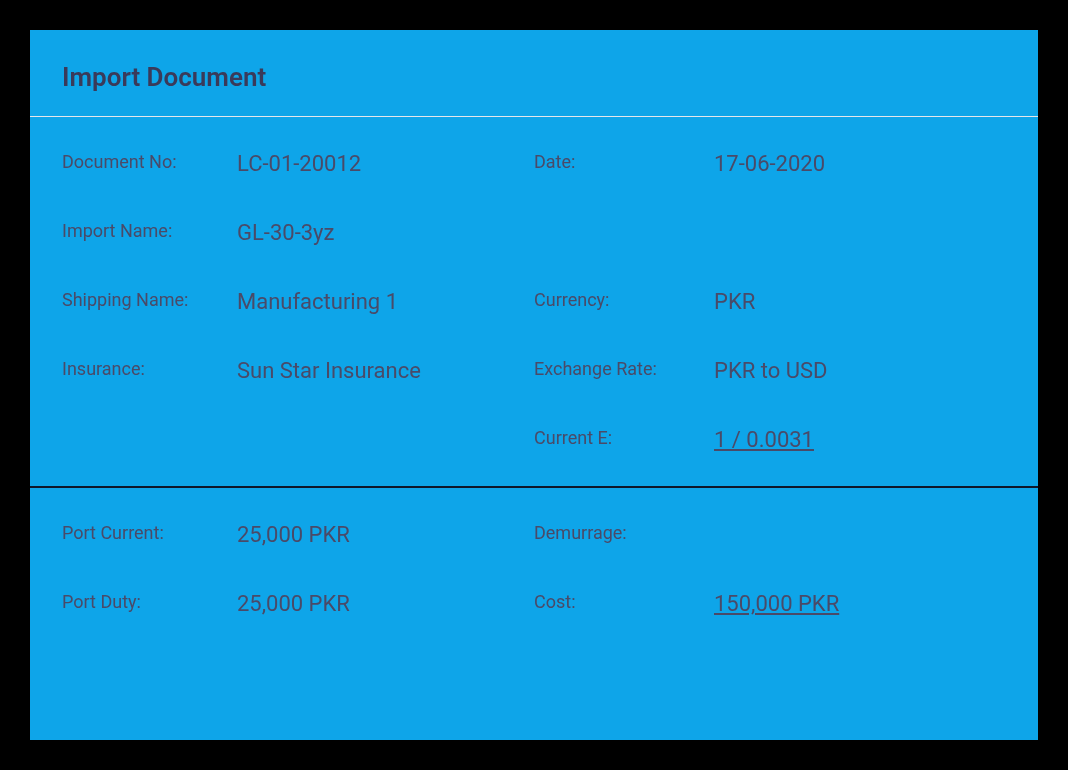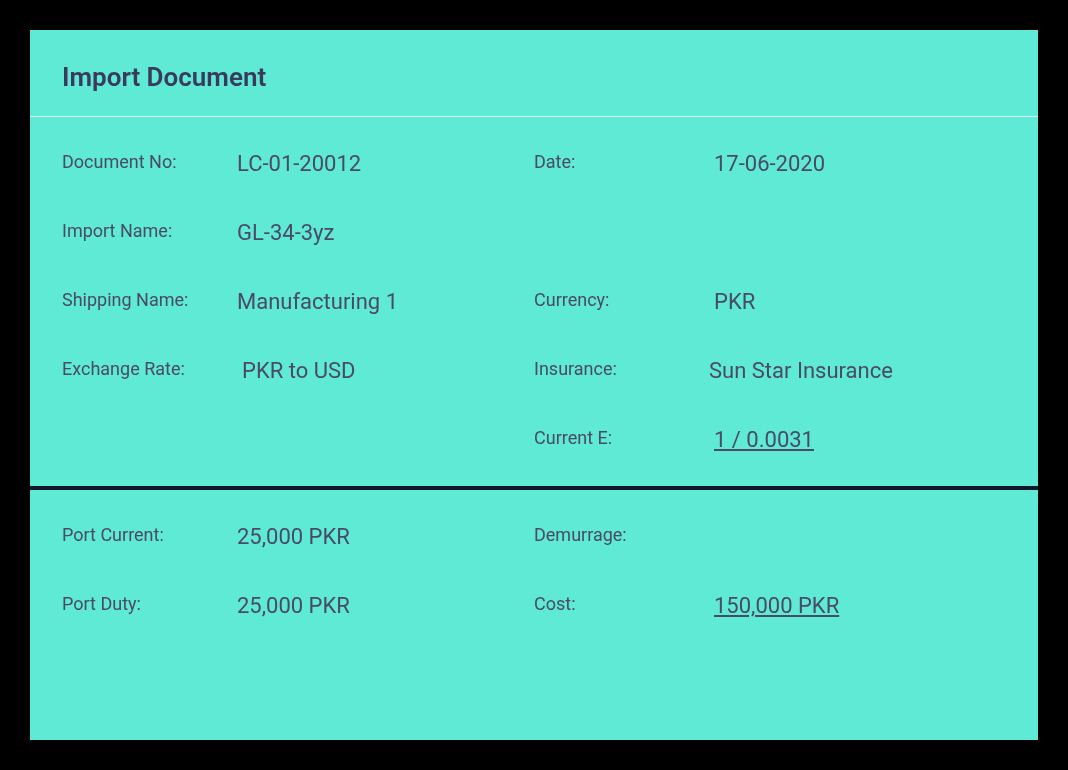--- a/index.html
+++ b/index.html
@@ -10,39 +10,39 @@
     body {
       background: #000;
       font-family: -apple-system, BlinkMacSystemFont, 'Segoe UI', Roboto, 'Helvetica Neue', Arial, sans-serif;
       display: flex;
       align-items: flex-start;
       justify-content: center;
       min-height: 770px;
       padding: 30px;
     }
     .document {
-      background: #5eead4;
+      background: #0ea5e9;
       width: 100%;
       max-width: 1008px;
       min-height: 710px;
     }
     .header {
       padding: 32px 32px 24px 32px;
       border-bottom: 1px solid #e5e7eb;
     }
     .header h1 {
       color: #3a3a5a;
       font-size: 26px;
       font-weight: 600;
     }
     .section {
       padding: 12px 0;
     }
     .section-divider {
-      border-bottom: 4px solid #0f172a;
+      border-bottom: 2px solid #0f172a;
     }
     .row {
       display: flex;
       padding: 0 32px;
     }
     .col {
       display: flex;
       flex: 1;
       padding: 22px 0;
     }
@@ -82,44 +82,44 @@
       </div>
       <div class="col col-right">
         <span class="label">Date:</span>
         <span class="value">17-06-2020</span>
       </div>
     </div>
 
     <div class="row">
       <div class="col">
         <span class="label">Import Name:</span>
-        <span class="value">GL-34-3yz</span>
+        <span class="value">GL-30-3yz</span>
       </div>
       <div class="empty-col"></div>
     </div>
 
     <div class="row">
       <div class="col">
         <span class="label">Shipping Name:</span>
         <span class="value">Manufacturing 1</span>
       </div>
       <div class="col col-right">
         <span class="label">Currency:</span>
         <span class="value">PKR</span>
       </div>
     </div>
 
     <div class="row">
+      <div class="col">
+        <span class="label">Insurance:</span>
+        <span class="value">Sun Star Insurance</span>
+      </div>
       <div class="col col-right">
         <span class="label">Exchange Rate:</span>
         <span class="value">PKR to USD</span>
-      </div>
-      <div class="col">
-        <span class="label">Insurance:</span>
-        <span class="value">Sun Star Insurance</span>
       </div>
     </div>
 
     <div class="row">
       <div class="empty-col"></div>
       <div class="col col-right">
         <span class="label">Current E:</span>
         <span class="value underline">1 / 0.0031</span>
       </div>
     </div>

